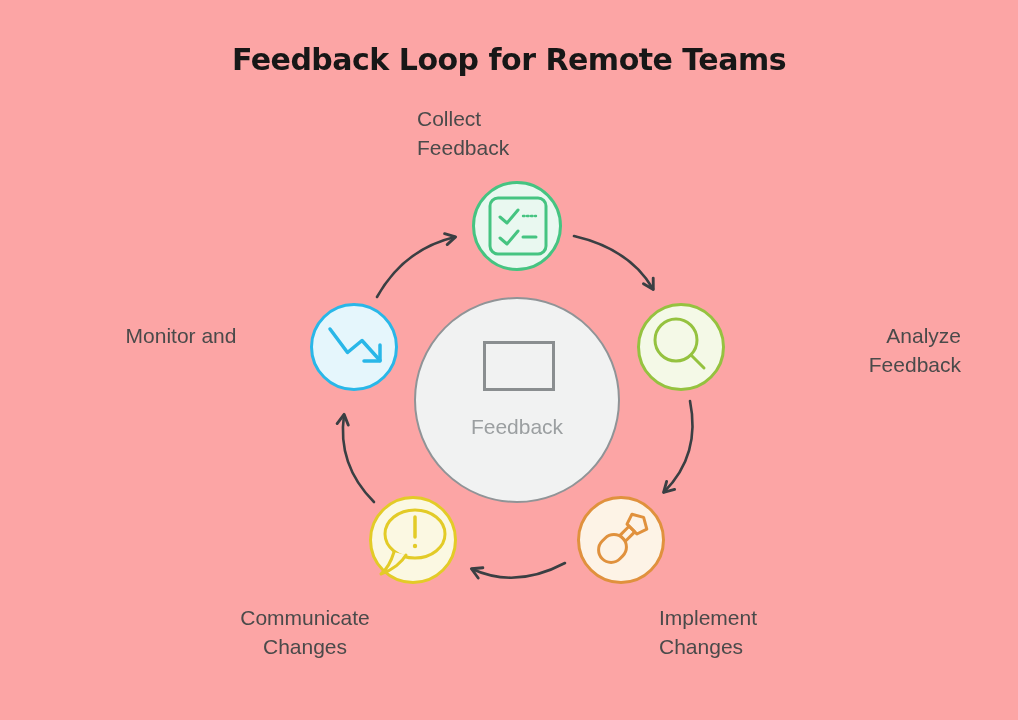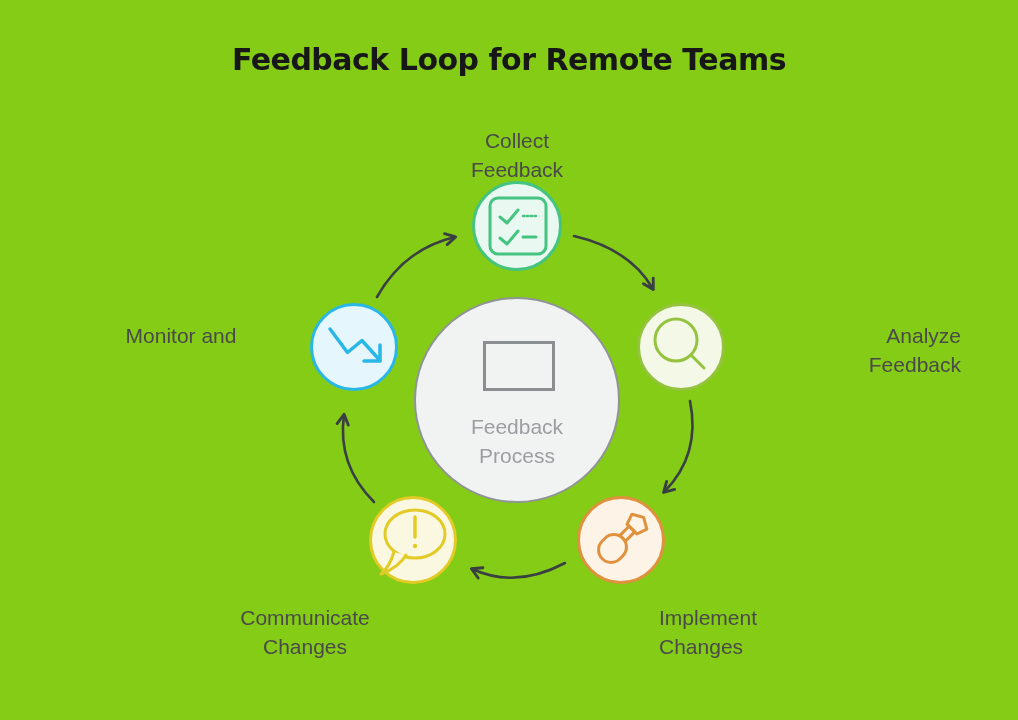--- a/index.html
+++ b/index.html
@@ -1,21 +1,21 @@
 <!DOCTYPE html>
 <html><head>
 <meta charset="utf-8">
 <style>
   * { margin: 0; padding: 0; box-sizing: border-box; }
   html, body { background: #ffffff; }
   .canvas {
     position: relative;
     width: 1018px;
     height: 720px;
-    background: #84cc16;
+    background: #fca5a5;
     overflow: hidden;
     font-family: "Liberation Sans", sans-serif;
   }
   .title {
     position: absolute;
     top: 42px;
     left: 0;
     width: 1018px;
     text-align: center;
     font-family: "DejaVu Sans", sans-serif;
@@ -27,21 +27,21 @@
   .arrows {
     position: absolute;
     top: 0; left: 0;
   }
   .node-label {
     position: absolute;
     font-size: 21px;
     line-height: 29px;
     color: #4a4a4a;
   }
-  .lbl-collect     { left: 417px; top: 126px; width: 200px; text-align: center; }
+  .lbl-collect     { left: 417px; top: 104px; width: 200px; }
   .lbl-analyze     { left: 761px; top: 321px; width: 200px; text-align: right; }
   .lbl-implement   { left: 659px; top: 603px; width: 200px; text-align: left; }
   .lbl-communicate { left: 195px; top: 603px; width: 220px; text-align: center; }
   .lbl-monitor     { left:  71px; top: 321px; width: 220px; text-align: center; }
   .node-circle {
     position: absolute;
     border-radius: 50%;
   }
   .nc-center {
     left: 414px; top: 297px; width: 206px; height: 206px;
@@ -103,21 +103,20 @@
       <path d="M 690,401 Q 701,455 664,492" marker-end="url(#ah)"></path>
       <path d="M 565,563 Q 516,589 472,569" marker-end="url(#ah)"></path>
       <path d="M 374,502 Q 337,465 344,415" marker-end="url(#ah)"></path>
     </g>
   </svg>
 
   <div class="node-circle nc-center">
     <div class="center-rect"></div>
     <div class="center-text">
       <div>Feedback</div>
-      <div>Process</div>
     </div>
   </div>
 
   <div class="node-label lbl-collect">
     <div>Collect</div>
     <div>Feedback</div>
   </div>
   <div class="node-circle nc-collect">
     <svg width="90" height="90" viewBox="0 0 90 90" fill="none" stroke="#45c481" stroke-width="3" stroke-linecap="round" stroke-linejoin="round">
       <rect x="18" y="17" width="56" height="56" rx="8"></rect>

